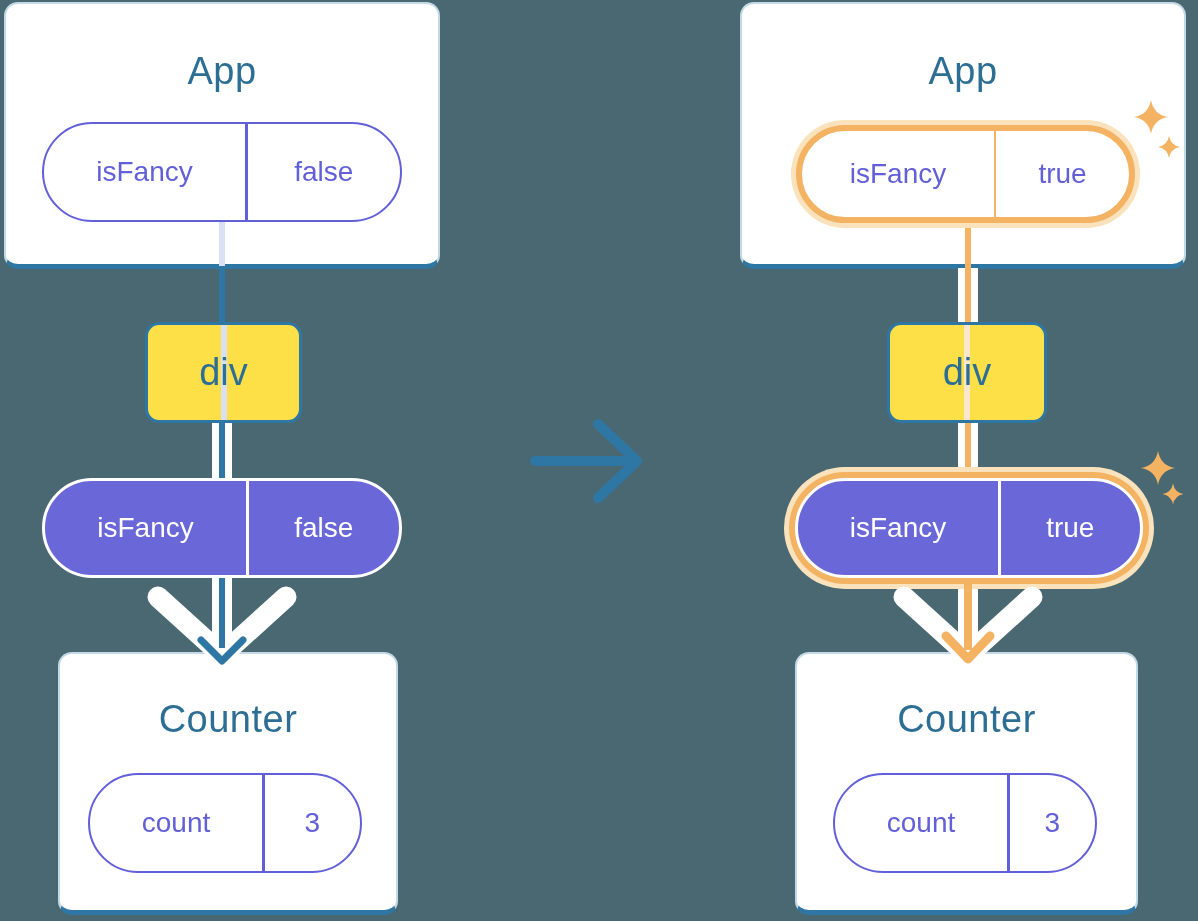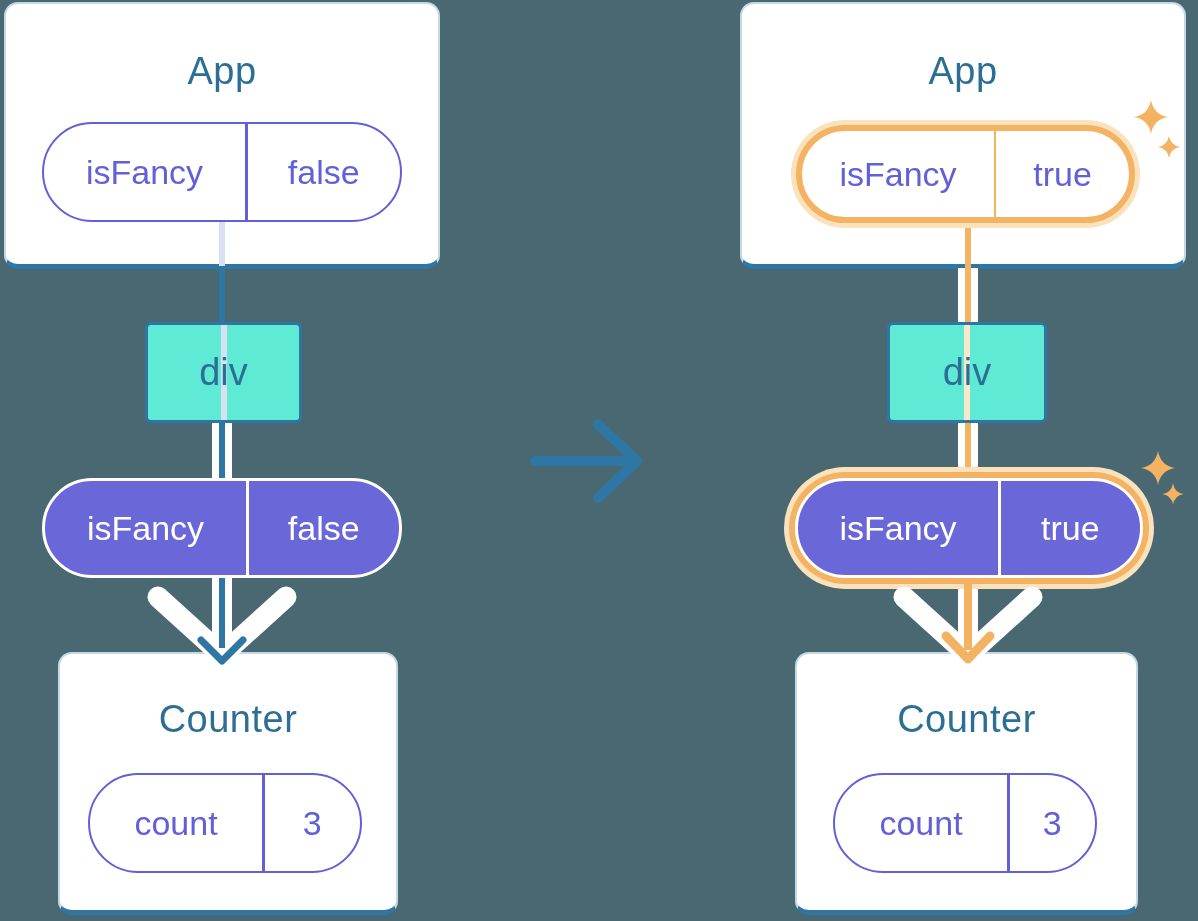--- a/index.html
+++ b/index.html
@@ -15,41 +15,41 @@
   .vline{position:absolute;z-index:2;}
   .c-blue{background:#2e77a4;}
   .c-white{background:#ffffff;}
   .c-faintblue{background:#d9e0f4;}
   .c-orange{background:#f4b363;}
   .c-faintorange{background:#fbe8cc;}
 
   .pill{position:absolute;z-index:3;display:flex;align-items:stretch;
         border-radius:60px;box-sizing:border-box;overflow:hidden;}
   .pill.ring{overflow:visible;}
-  .cell{display:flex;align-items:center;justify-content:center;font-size:34px;}
+  .cell{display:flex;align-items:center;justify-content:center;font-size:28px;}
   .grow{flex:1 1 auto;}
   .bold{font-weight:400;}
   .pill-divider{flex:0 0 auto;}
 
   .outline-purple{background:#fff;border:2.5px solid #6260d8;color:#6260d8;}
   .outline-purple .pill-divider{width:2.5px;background:#6260d8;}
 
   .purple-fill{background:#6a67d8;border:3px solid #fff;color:#fff;}
   .purple-fill .pill-divider{width:2.5px;background:#fff;}
 
   .hl-outline{background:#fff;border:6px solid #f4b363;box-shadow:0 0 0 5px #fae3bc;
               color:#6260d8;border-radius:60px;}
   .hl-outline .pill-divider{width:2px;background:#f4b363;}
 
   .hl-fill{background:#6a67d8;border:3px solid #fff;color:#fff;
            box-shadow:0 0 0 6px #f4b363,0 0 0 11px #fae3bc;}
   .hl-fill .pill-divider{width:2.5px;background:#fff;}
 
-  .divbox{position:absolute;z-index:3;background:#5eead4;border:3px solid #2e77a4;
-          border-radius:6px;box-sizing:border-box;}
+  .divbox{position:absolute;z-index:3;background:#fde047;border:3px solid #2e77a4;
+          border-radius:14px;box-sizing:border-box;}
   .passline{position:absolute;left:50%;top:0;bottom:0;width:6px;margin-left:-3px;}
   .divlabel{position:absolute;inset:0;display:flex;align-items:center;
             justify-content:center;font-size:38px;font-weight:500;color:#2d6f94;}
 
   .overlay{position:absolute;left:0;top:0;z-index:5;pointer-events:none;}
 </style>
 </head>
 <body>
 
 <div class="stage">

